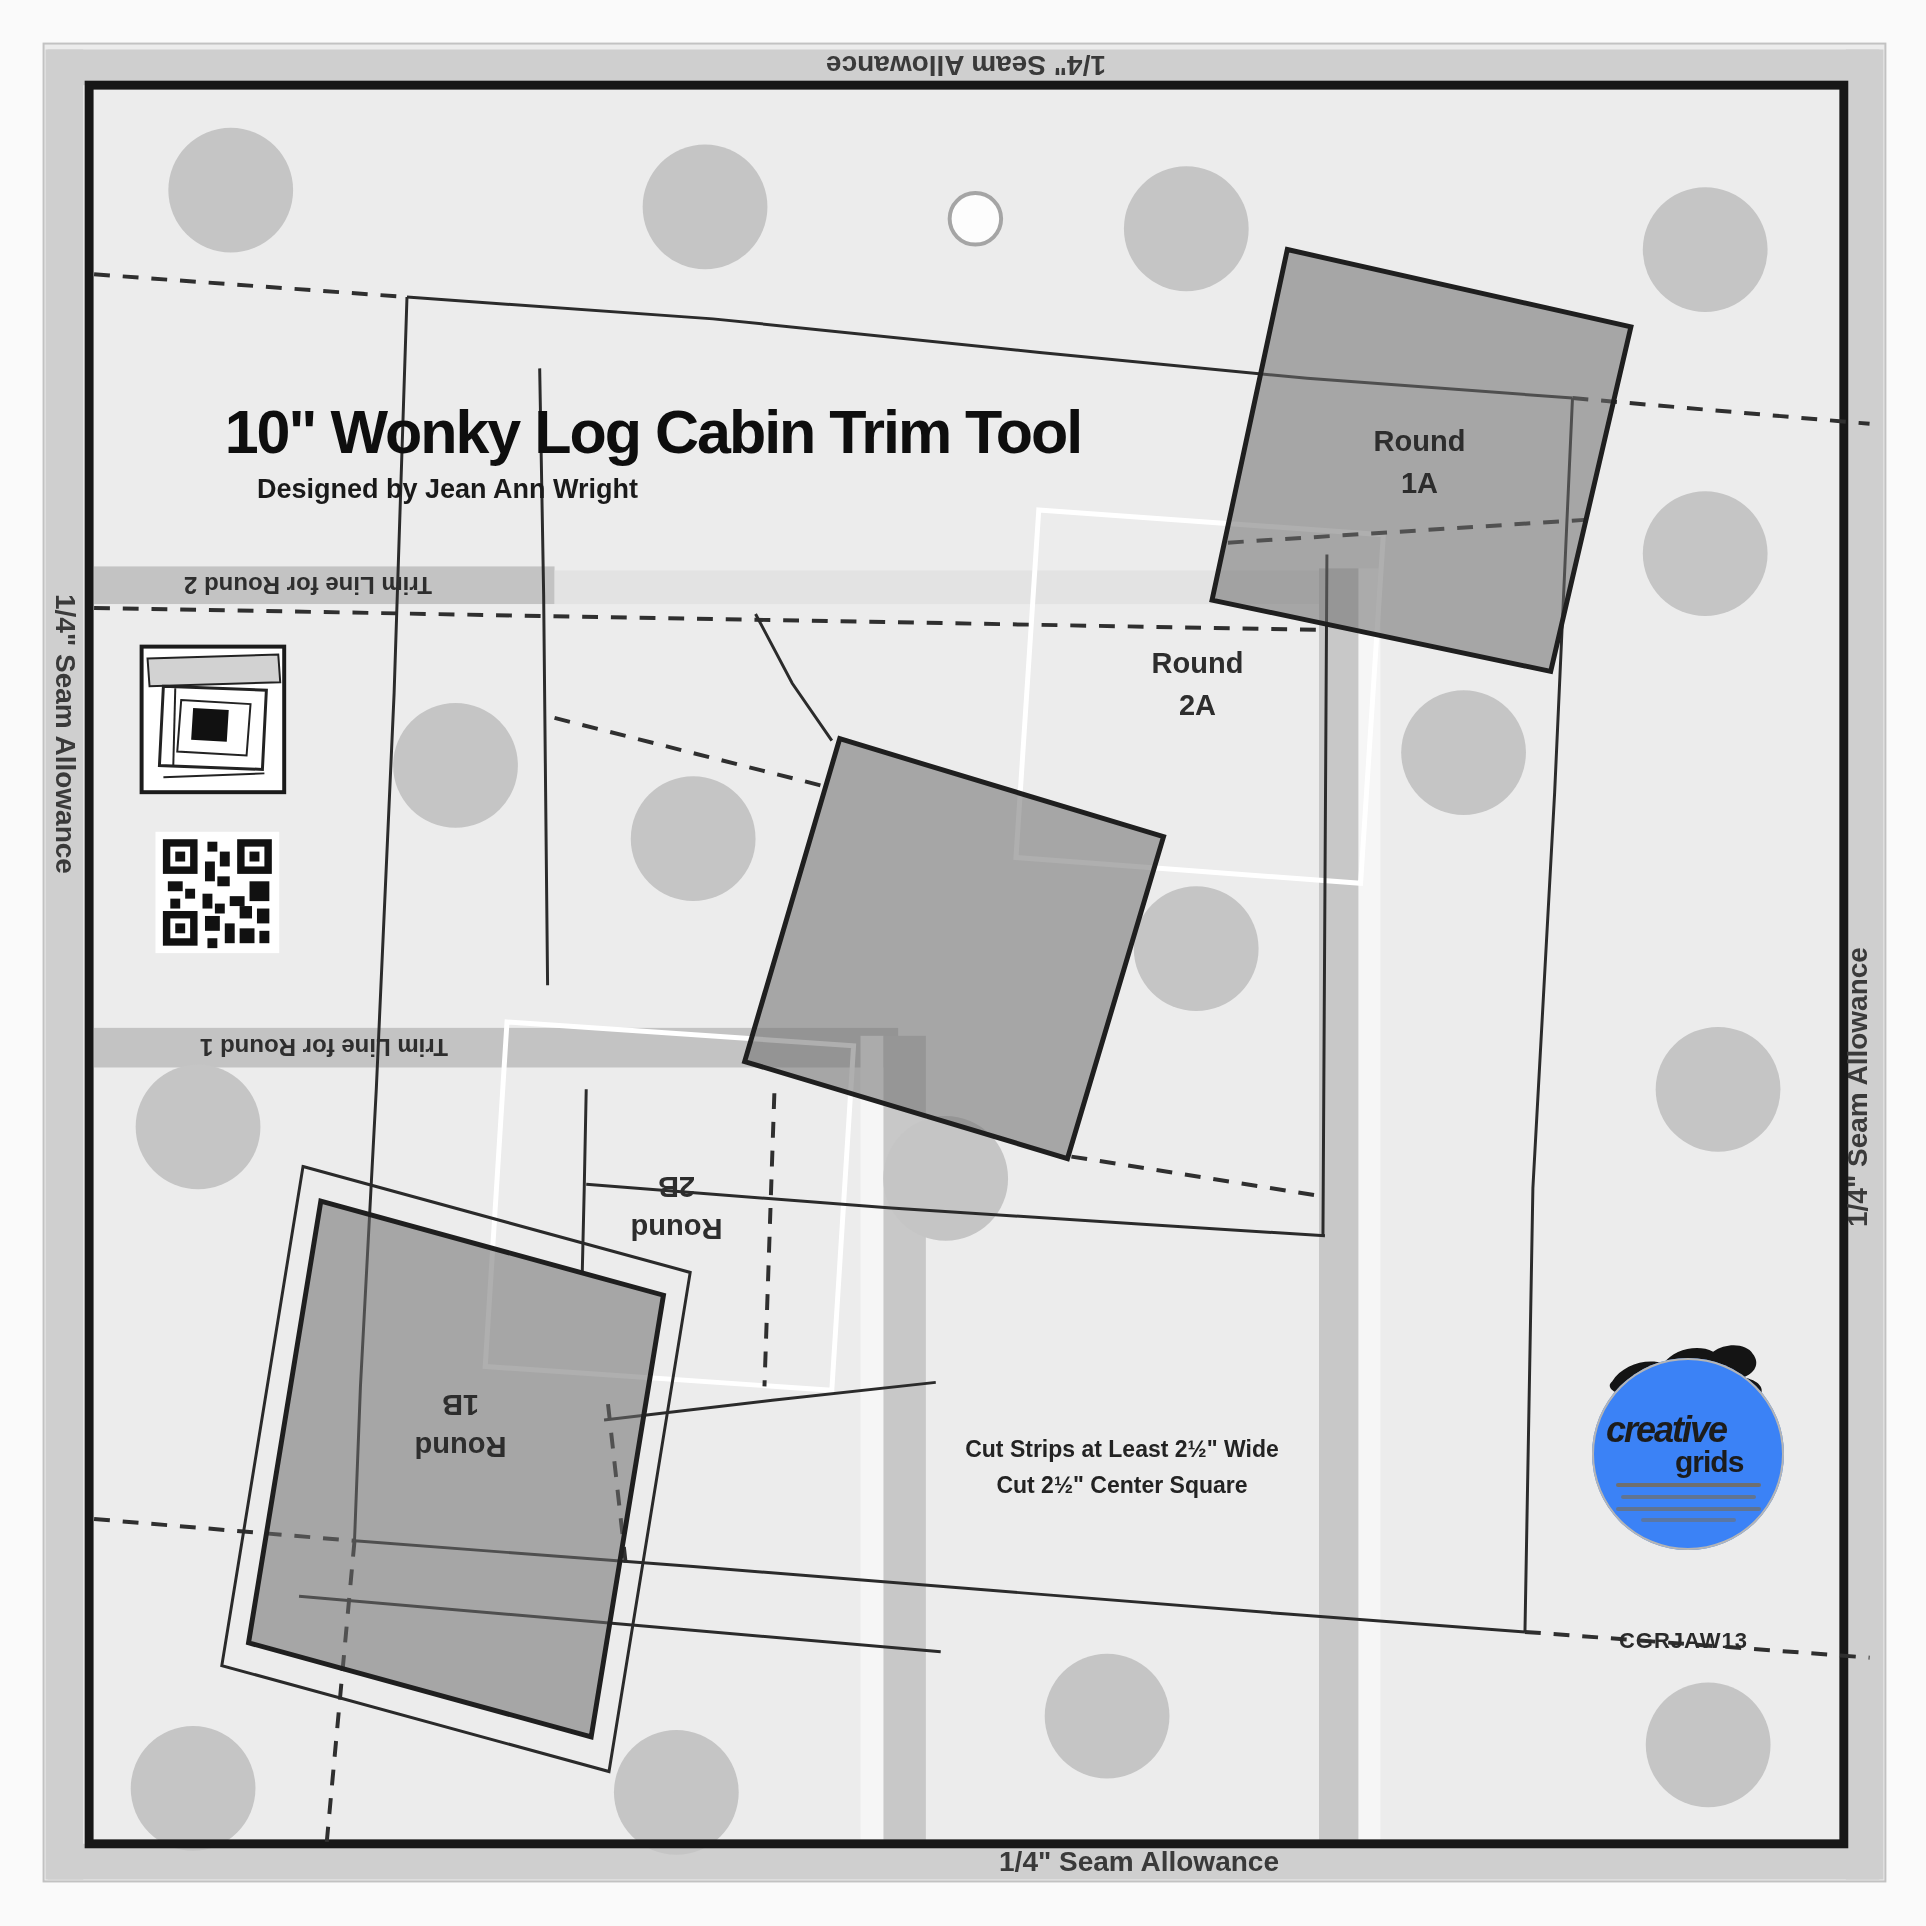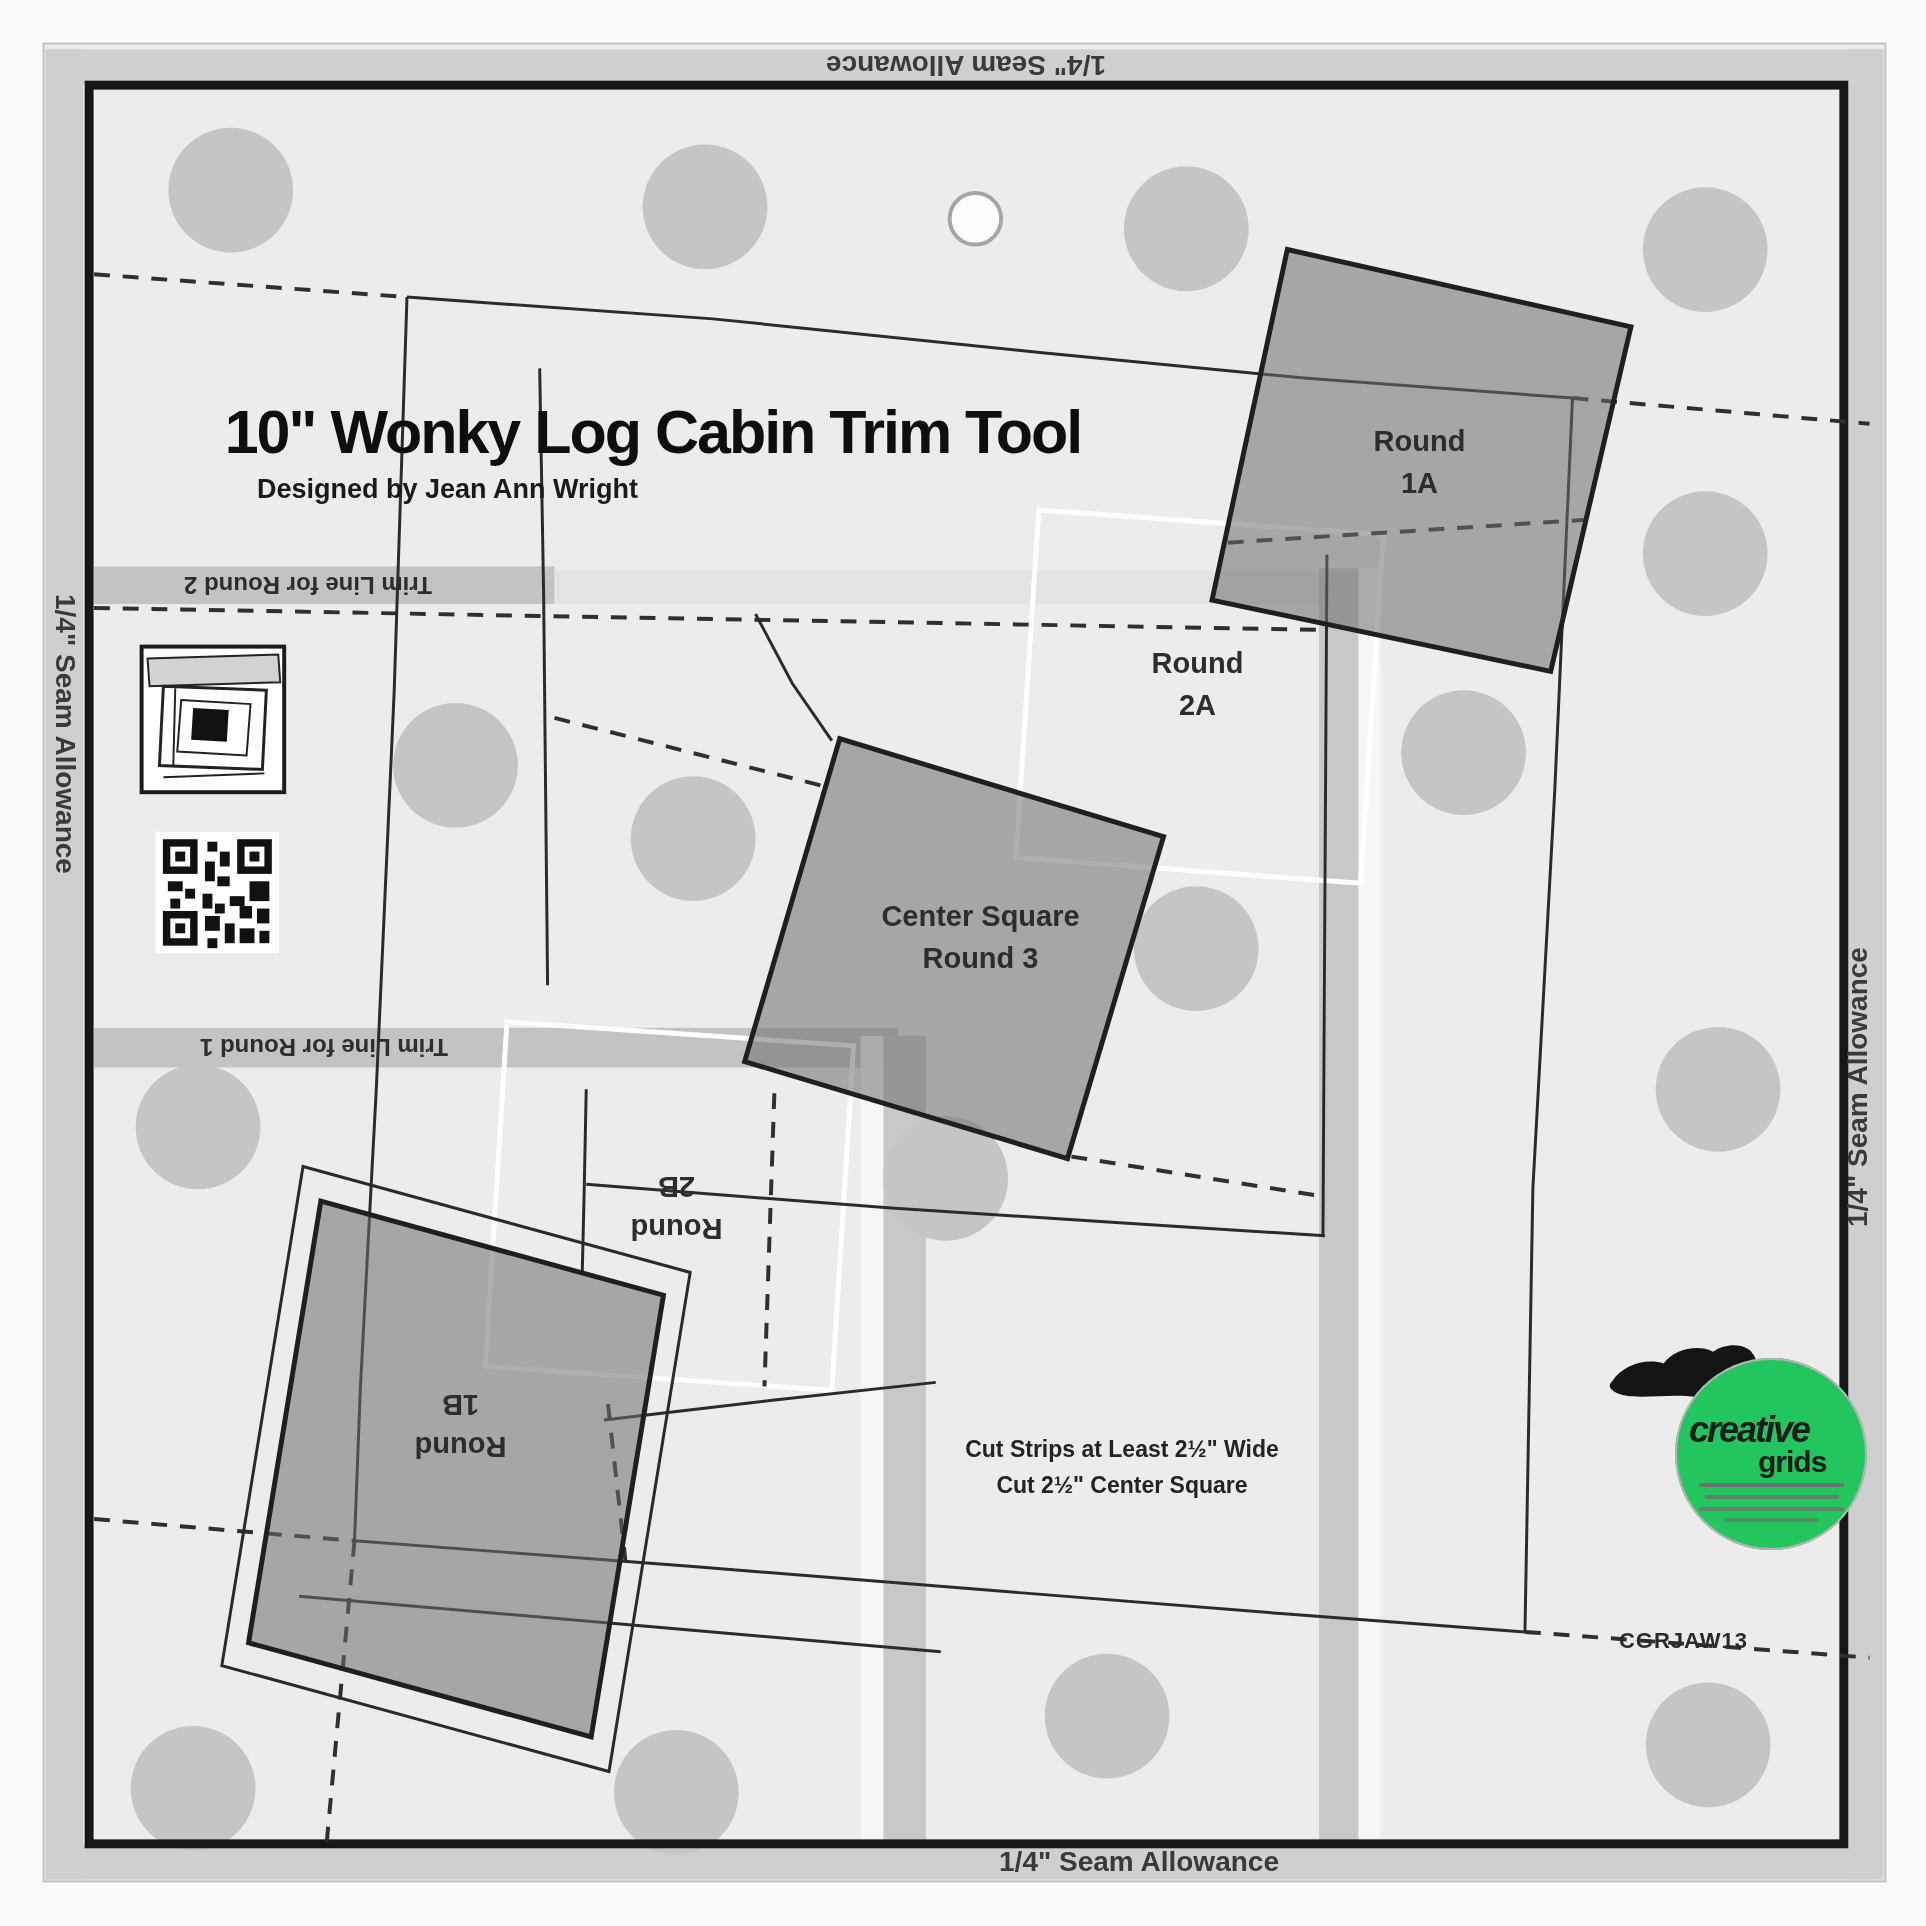--- a/index.html
+++ b/index.html
@@ -21,22 +21,22 @@
   .trim1{left:126px;top:1032px;}
   .patchlabel{font-size:29px;font-weight:bold;color:#2d2d2d;text-align:center;width:297px;line-height:1.45;}
   .flip{transform:rotate(180deg);}
   .lab-1a{left:1271px;top:420px;}
   .lab-2a{left:1049px;top:642px;}
   .lab-c3{left:832px;top:895px;}
   .lab-2b{left:528px;top:1166px;}
   .lab-1b{left:312px;top:1384px;}
   .cuts{left:924px;top:1432px;width:396px;text-align:center;font-size:23px;font-weight:bold;
         color:#232323;line-height:1.55;}
-  .logo{position:absolute;left:1675px;top:1358px;width:192px;height:192px;border-radius:50%;
-        background:#22c55e;box-shadow:inset 0 0 0 2px #b5b5b5;}
+  .logo{position:absolute;left:1592px;top:1358px;width:192px;height:192px;border-radius:50%;
+        background:#3b82f6;box-shadow:inset 0 0 0 2px #b5b5b5;}
   .logo .brand1{position:absolute;left:14px;top:51px;width:139px;font-size:36px;font-weight:bold;
         font-style:italic;color:#1c1c1c;letter-spacing:-2px;}
   .logo .brand2{position:absolute;left:83px;top:87px;font-size:30px;font-weight:bold;color:#1c1c1c;
         letter-spacing:-1px;}
   .logo .bar{position:absolute;left:24px;height:4px;background:#6f6f6f;border-radius:2px;}
   .logo-code{left:1614px;top:1628px;width:139px;text-align:center;font-size:22px;font-weight:bold;
         color:#2a2a2a;letter-spacing:1px;}
 </style>
 </head>
 <body>
@@ -189,24 +189,20 @@
   <div class="txt trimlabel trim1">Trim Line for Round 1</div>
 
   <div class="txt patchlabel lab-1a">
     <span style="display:block">Round</span>
     <span style="display:block">1A</span>
   </div>
   <div class="txt patchlabel lab-2a">
     <span style="display:block">Round</span>
     <span style="display:block">2A</span>
   </div>
-  <div class="txt patchlabel lab-c3">
-    <span style="display:block">Center Square</span>
-    <span style="display:block">Round 3</span>
-  </div>
   <div class="txt patchlabel flip lab-2b">
     <span style="display:block">Round</span>
     <span style="display:block">2B</span>
   </div>
   <div class="txt patchlabel flip lab-1b">
     <span style="display:block">Round</span>
     <span style="display:block">1B</span>
   </div>
 
   <div class="txt cuts">

